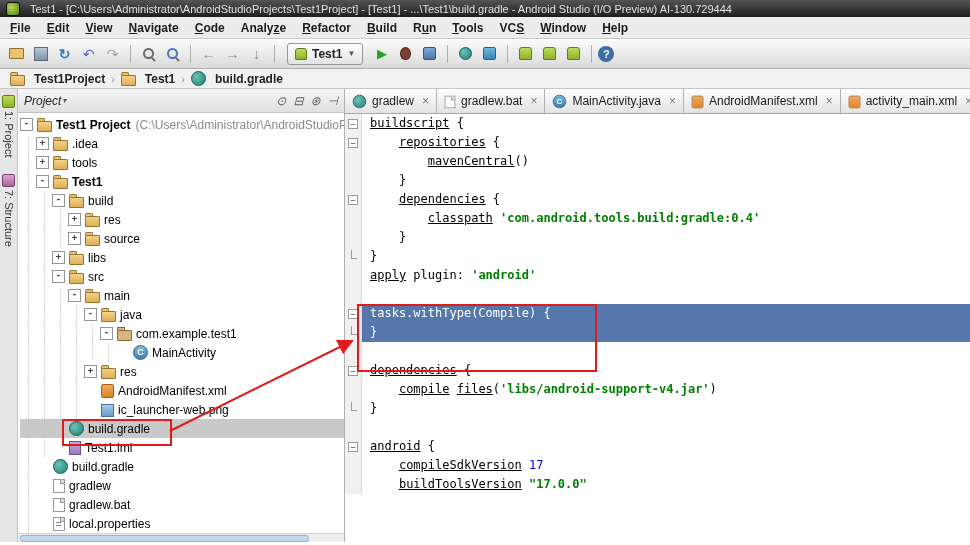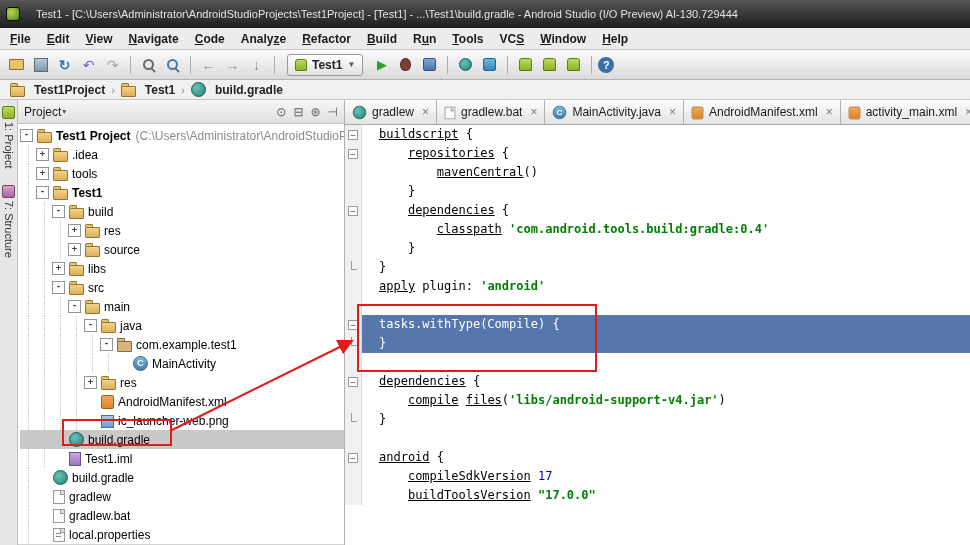--- a/index.html
+++ b/index.html
@@ -1,20 +1,20 @@
 <!DOCTYPE html>
 <html><head>
 <meta charset="utf-8">
 <style>
   html,body{margin:0;padding:0;}
   body{width:970px;height:545px;overflow:hidden;font-family:"Liberation Sans",sans-serif;font-size:12px;background:#fff;-webkit-user-select:none;user-select:none;}
   #app{position:relative;width:970px;height:545px;overflow:hidden;background:#fff;}
 
   
-  .titlebar{height:28px;background:linear-gradient(#555,#1d1d1d);color:#e2e2e2;display:flex;align-items:center;padding:0 6px;font-size:11px;gap:16px;white-space:nowrap;overflow:hidden;}
+  .titlebar{height:17px;background:linear-gradient(#555,#1d1d1d);color:#e2e2e2;display:flex;align-items:center;padding:0 6px;font-size:11px;gap:10px;white-space:nowrap;overflow:hidden;}
   .as-logo{width:12px;height:12px;border-radius:3px;background:radial-gradient(circle at 35% 35%,#b6d94c,#57801b);border:1px solid #0c0c0c;flex:none;}
 
   
   .menubar{height:21px;background:#ececec;border-bottom:1px solid #c9c9c9;display:flex;align-items:center;padding-left:2px;font-weight:bold;}
   .menu-item{padding:3px 8px;color:#1a1a1a;cursor:default;}
   .menu-item u{text-decoration:underline;}
 
   
   .toolbar{height:29px;background:linear-gradient(#fbfbfb,#dadada);border-bottom:1px solid #b2b2b2;display:flex;align-items:center;padding:0 5px;gap:1px;}
   .tb{width:23px;height:22px;display:flex;align-items:center;justify-content:center;font-size:14px;color:#666;position:relative;border-radius:3px;}
@@ -52,21 +52,21 @@
   
   .stripe{width:17px;background:#e6e6e6;border-right:1px solid #bfbfbf;position:relative;flex:none;}
   .stripe-btn{position:absolute;left:0;width:17px;display:flex;flex-direction:column;align-items:center;gap:3px;}
   .stripe-btn .s-ic{width:11px;height:11px;border-radius:2px;flex:none;}
   .stripe-btn .s-label{writing-mode:vertical-rl;font-size:11px;color:#333;white-space:nowrap;}
   .s-ic-project{background:linear-gradient(#bcdc5d,#8fb229);border:1px solid #617c13;}
   .s-ic-structure{background:linear-gradient(#d8a6c9,#a9679a);border:1px solid #7a4070;}
 
   
   .project-panel{width:326px;background:#fff;border-right:1px solid #b0b0b0;display:flex;flex-direction:column;flex:none;overflow:hidden;}
-  .panel-header{height:23px;background:linear-gradient(#f6f6f6,#e0e0e0);border-bottom:1px solid #c3c3c3;display:flex;align-items:center;padding:0 6px;gap:1px;flex:none;}
+  .panel-header{height:23px;background:linear-gradient(#f6f6f6,#e0e0e0);border-bottom:1px solid #c3c3c3;display:flex;align-items:center;padding:0 6px;gap:1px;flex:none;font-style:italic;}
   .panel-title{color:#222;}
   .panel-caret{font-size:8px;color:#555;}
   .ph-icons{margin-left:auto;display:flex;gap:7px;color:#606060;font-size:12px;}
   .ph-icons span{cursor:default;}
   .tree{flex:1;overflow:hidden;padding:2px 0 0 2px;position:relative;}
   .trow{height:19px;display:flex;align-items:center;white-space:nowrap;overflow:hidden;}
   .trow.selected{background:#c9c9c9;}
   .indent{width:16px;height:19px;flex:none;position:relative;}
   .indent::before{content:"";position:absolute;left:8px;top:0;bottom:0;border-left:1px dotted #c2c2c2;}
   .tog{width:11px;height:11px;border:1px solid #949494;background:#fff;margin-right:4px;color:#444;font:bold 9px/9px "DejaVu Sans Mono",monospace;text-align:center;flex:none;}
@@ -99,21 +99,21 @@
   .tabs{height:24px;background:#e2e2e2;border-bottom:1px solid #a9a9a9;display:flex;align-items:stretch;flex:none;overflow:hidden;}
   .tab{display:flex;align-items:center;gap:5px;padding:0 7px;border-right:1px solid #b0b0b0;background:linear-gradient(#fdfdfd,#e3e3e3);font-size:12px;color:#1a1a1a;white-space:nowrap;}
   .tab .ti{margin-right:0;transform:scale(.9);}
   .tab-close{color:#7a7a7a;font-size:12px;margin-left:3px;}
 
   .code{flex:1;position:relative;overflow:hidden;font-family:"DejaVu Sans Mono","Liberation Mono",monospace;font-size:12px;background:#fff;}
   .cline{display:flex;height:19px;align-items:stretch;}
   .gut{width:16px;background:#f0f0f0;border-right:1px solid #dcdcdc;flex:none;position:relative;}
   .gut.fold-start::after{content:"−";position:absolute;left:3px;top:5px;width:8px;height:8px;border:1px solid #9a9a9a;background:#fff;font:9px/8px "DejaVu Sans Mono",monospace;color:#555;text-align:center;}
   .gut.fold-end::after{content:"";position:absolute;left:6px;top:3px;width:5px;height:8px;border-left:1px solid #9a9a9a;border-bottom:1px solid #9a9a9a;}
-  .ctext{white-space:pre;flex:1;padding-left:17px;color:#000;line-height:19px;}
+  .ctext{white-space:pre;flex:1;padding-left:8px;color:#000;line-height:19px;}
   .cline.sel .ctext{background:#5677ab;}
   .cline.sel .ctext span{color:#fff;text-decoration:none;}
   .ctext .u{text-decoration:underline;}
   .ctext .s{color:#008000;font-weight:bold;}
   .ctext .n{color:#0000cd;}
 
   
   .annot-box{position:absolute;border:2px solid #e01b1b;z-index:60;pointer-events:none;}
   .annot-arrow{position:absolute;left:0;top:0;z-index:55;pointer-events:none;}
 </style>

